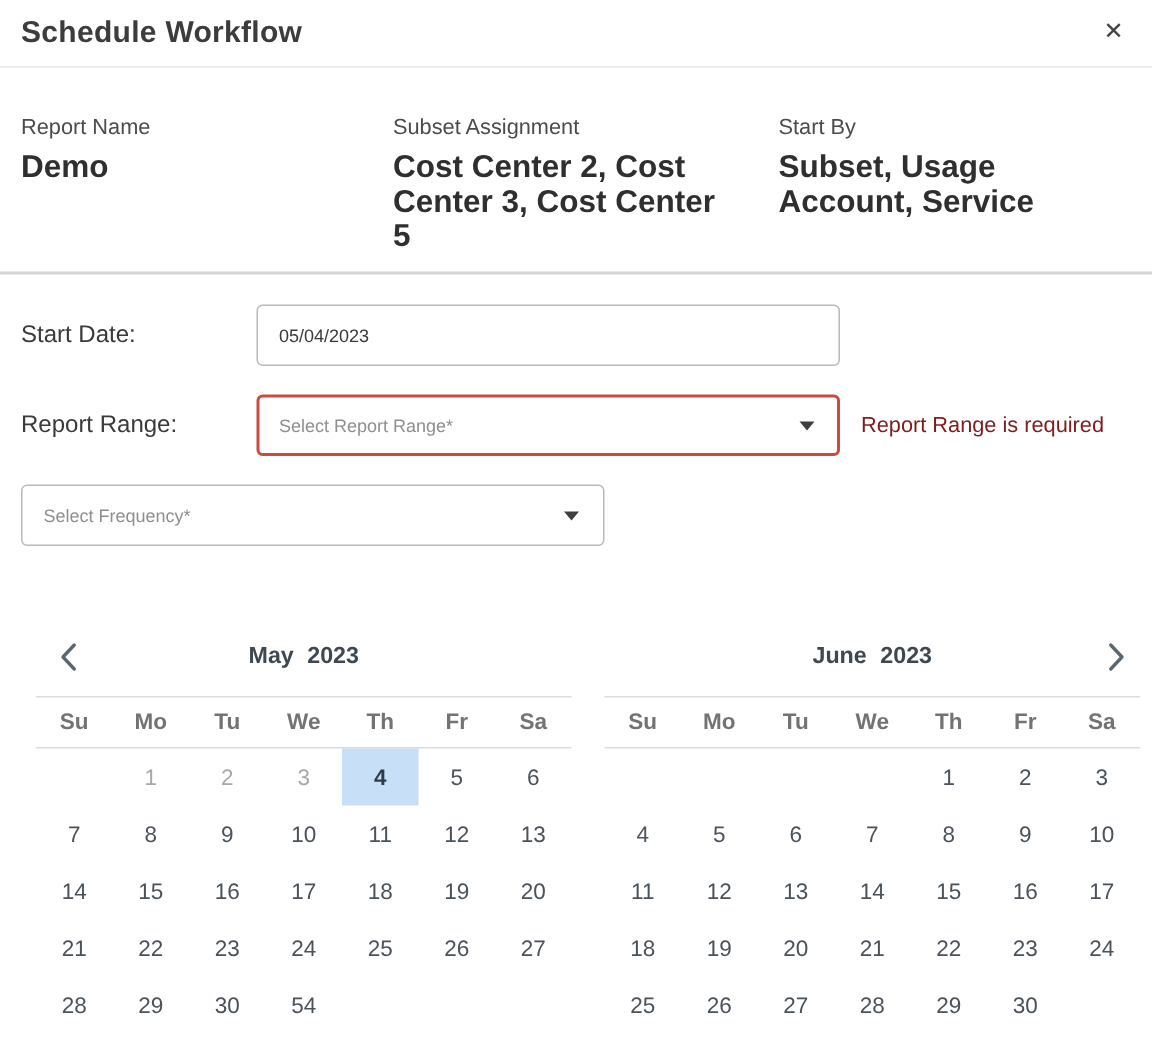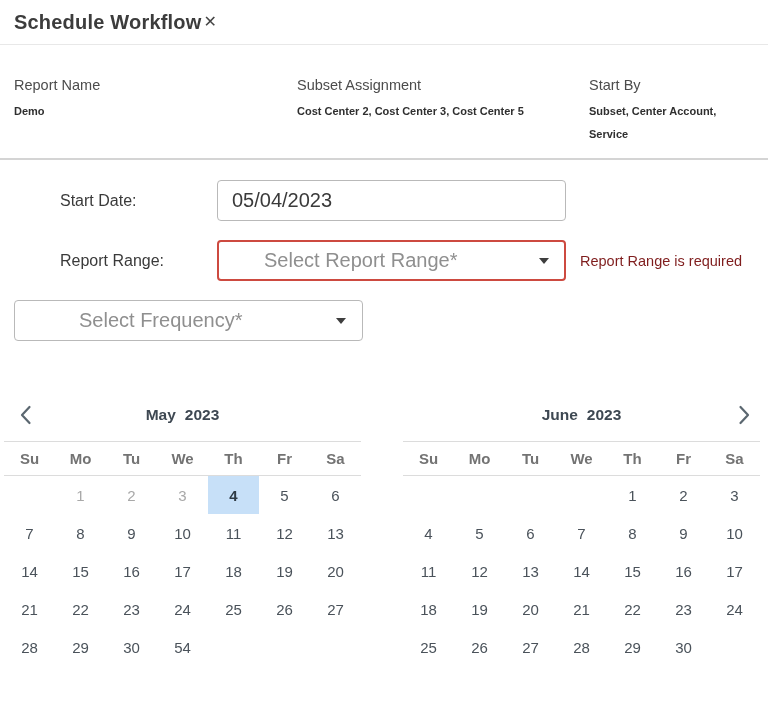--- a/index.html
+++ b/index.html
@@ -3,60 +3,60 @@
 <meta charset="utf-8">
 <style>
   html,body{margin:0;padding:0;}
   body{
     width:768px;height:706px;background:#ffffff;
     font-family:"Liberation Sans", sans-serif;color:#3a3a3a;
     overflow:hidden;position:relative;
   }
   
   .dialog-header{
-    height:45px;display:flex;align-items:center;justify-content:flex-start;
+    height:45px;display:flex;align-items:center;justify-content:space-between;
     padding:0 17px 0 14px;border-bottom:1px solid #e8e8e8;box-sizing:border-box;
   }
   .dialog-title{font-size:20px;font-weight:700;color:#3c3c3c;letter-spacing:.2px;}
   .close-btn{
     font-size:16px;color:#444;cursor:pointer;line-height:1;
     background:none;border:none;padding:2px;font-family:inherit;
   }
   
-  .summary{display:flex;padding:32px 14px 0 14px;gap:35px;}
+  .summary{display:flex;padding:32px 14px 0 14px;}
   .summary-col{box-sizing:border-box;}
   .summary-col.c1{width:248px;}
   .summary-col.c2{width:257px;}
   .summary-col.c3{flex:1;}
   .summary-label{font-size:14.5px;color:#4c4c4c;}
-  .summary-value{font-size:11px;font-weight:700;color:#2f2f2f;margin-top:7px;line-height:23px;}
+  .summary-value{font-size:21px;font-weight:700;color:#2f2f2f;margin-top:7px;line-height:23px;}
   .summary-col.c2 .summary-value{max-width:228px;}
   .section-divider{border:none;border-top:2px solid #d4d4d4;margin:12px 0 0 0;}
   
   .form{padding:20px 14px 0 14px;}
   .form-row{display:flex;align-items:center;margin-bottom:19px;}
-  .form-label{width:157px;font-size:16px;color:#3a3a3a;flex-shrink:0;margin-left:46px;}
+  .form-label{width:157px;font-size:16px;color:#3a3a3a;flex-shrink:0;}
   .control{
-    width:349px;height:41px;border:1px solid #b9b9b9;border-radius:4px;
-    box-sizing:border-box;font-size:20px;background:#fff;
+    width:389px;height:41px;border:1px solid #b9b9b9;border-radius:4px;
+    box-sizing:border-box;font-size:12px;background:#fff;
   }
   input.control{padding:0 14px;color:#3a3a3a;outline:none;font-family:inherit;}
   .select{
     display:flex;align-items:center;justify-content:space-between;
-    padding:0 16px 0 32px;cursor:pointer;
-  }
-  .select .placeholder{color:#8f8f8f;margin-left:32px;}
+    padding:0 16px 0 14px;cursor:pointer;
+  }
+  .select .placeholder{color:#8f8f8f;}
   .caret{
     width:0;height:0;border-left:5.5px solid transparent;
     border-right:5.5px solid transparent;border-top:6.5px solid #3e3e3e;
   }
   .select.error-border{border:2px solid #cd4a40;padding:0 15px 0 13px;}
   .error-text{margin-left:14px;color:#7f1d1d;font-size:14.5px;}
   
-  .calendars{display:flex;justify-content:space-between;padding:29px 8px 0 4px;}
+  .calendars{display:flex;justify-content:space-between;padding:29px 8px 0 4px;margin-left:20px;}
   .cal{width:357px;}
   .cal-header{
     position:relative;height:53px;display:flex;align-items:center;justify-content:center;
     gap:9px;font-weight:700;font-size:15.5px;color:#3e4852;border-bottom:1px solid #dcdcdc;
     box-sizing:border-box;
   }
   .nav-btn{
     position:absolute;top:50%;transform:translateY(-50%);cursor:pointer;
     background:none;border:none;padding:0;display:flex;align-items:center;
   }
@@ -90,21 +90,21 @@
   <div class="summary-col c1">
     <div class="summary-label">Report Name</div>
     <div class="summary-value">Demo</div>
   </div>
   <div class="summary-col c2">
     <div class="summary-label">Subset Assignment</div>
     <div class="summary-value">Cost Center 2, Cost Center 3, Cost Center 5</div>
   </div>
   <div class="summary-col c3">
     <div class="summary-label">Start By</div>
-    <div class="summary-value">Subset, Center Account, Service</div>
+    <div class="summary-value">Subset, Usage Account, Service</div>
   </div>
 </div>
 
 <hr class="section-divider">
 
 <div class="form">
 
   <div class="form-row">
     <div class="form-label">Start Date:</div>
     <input class="control" type="text" value="05/04/2023" style="">

